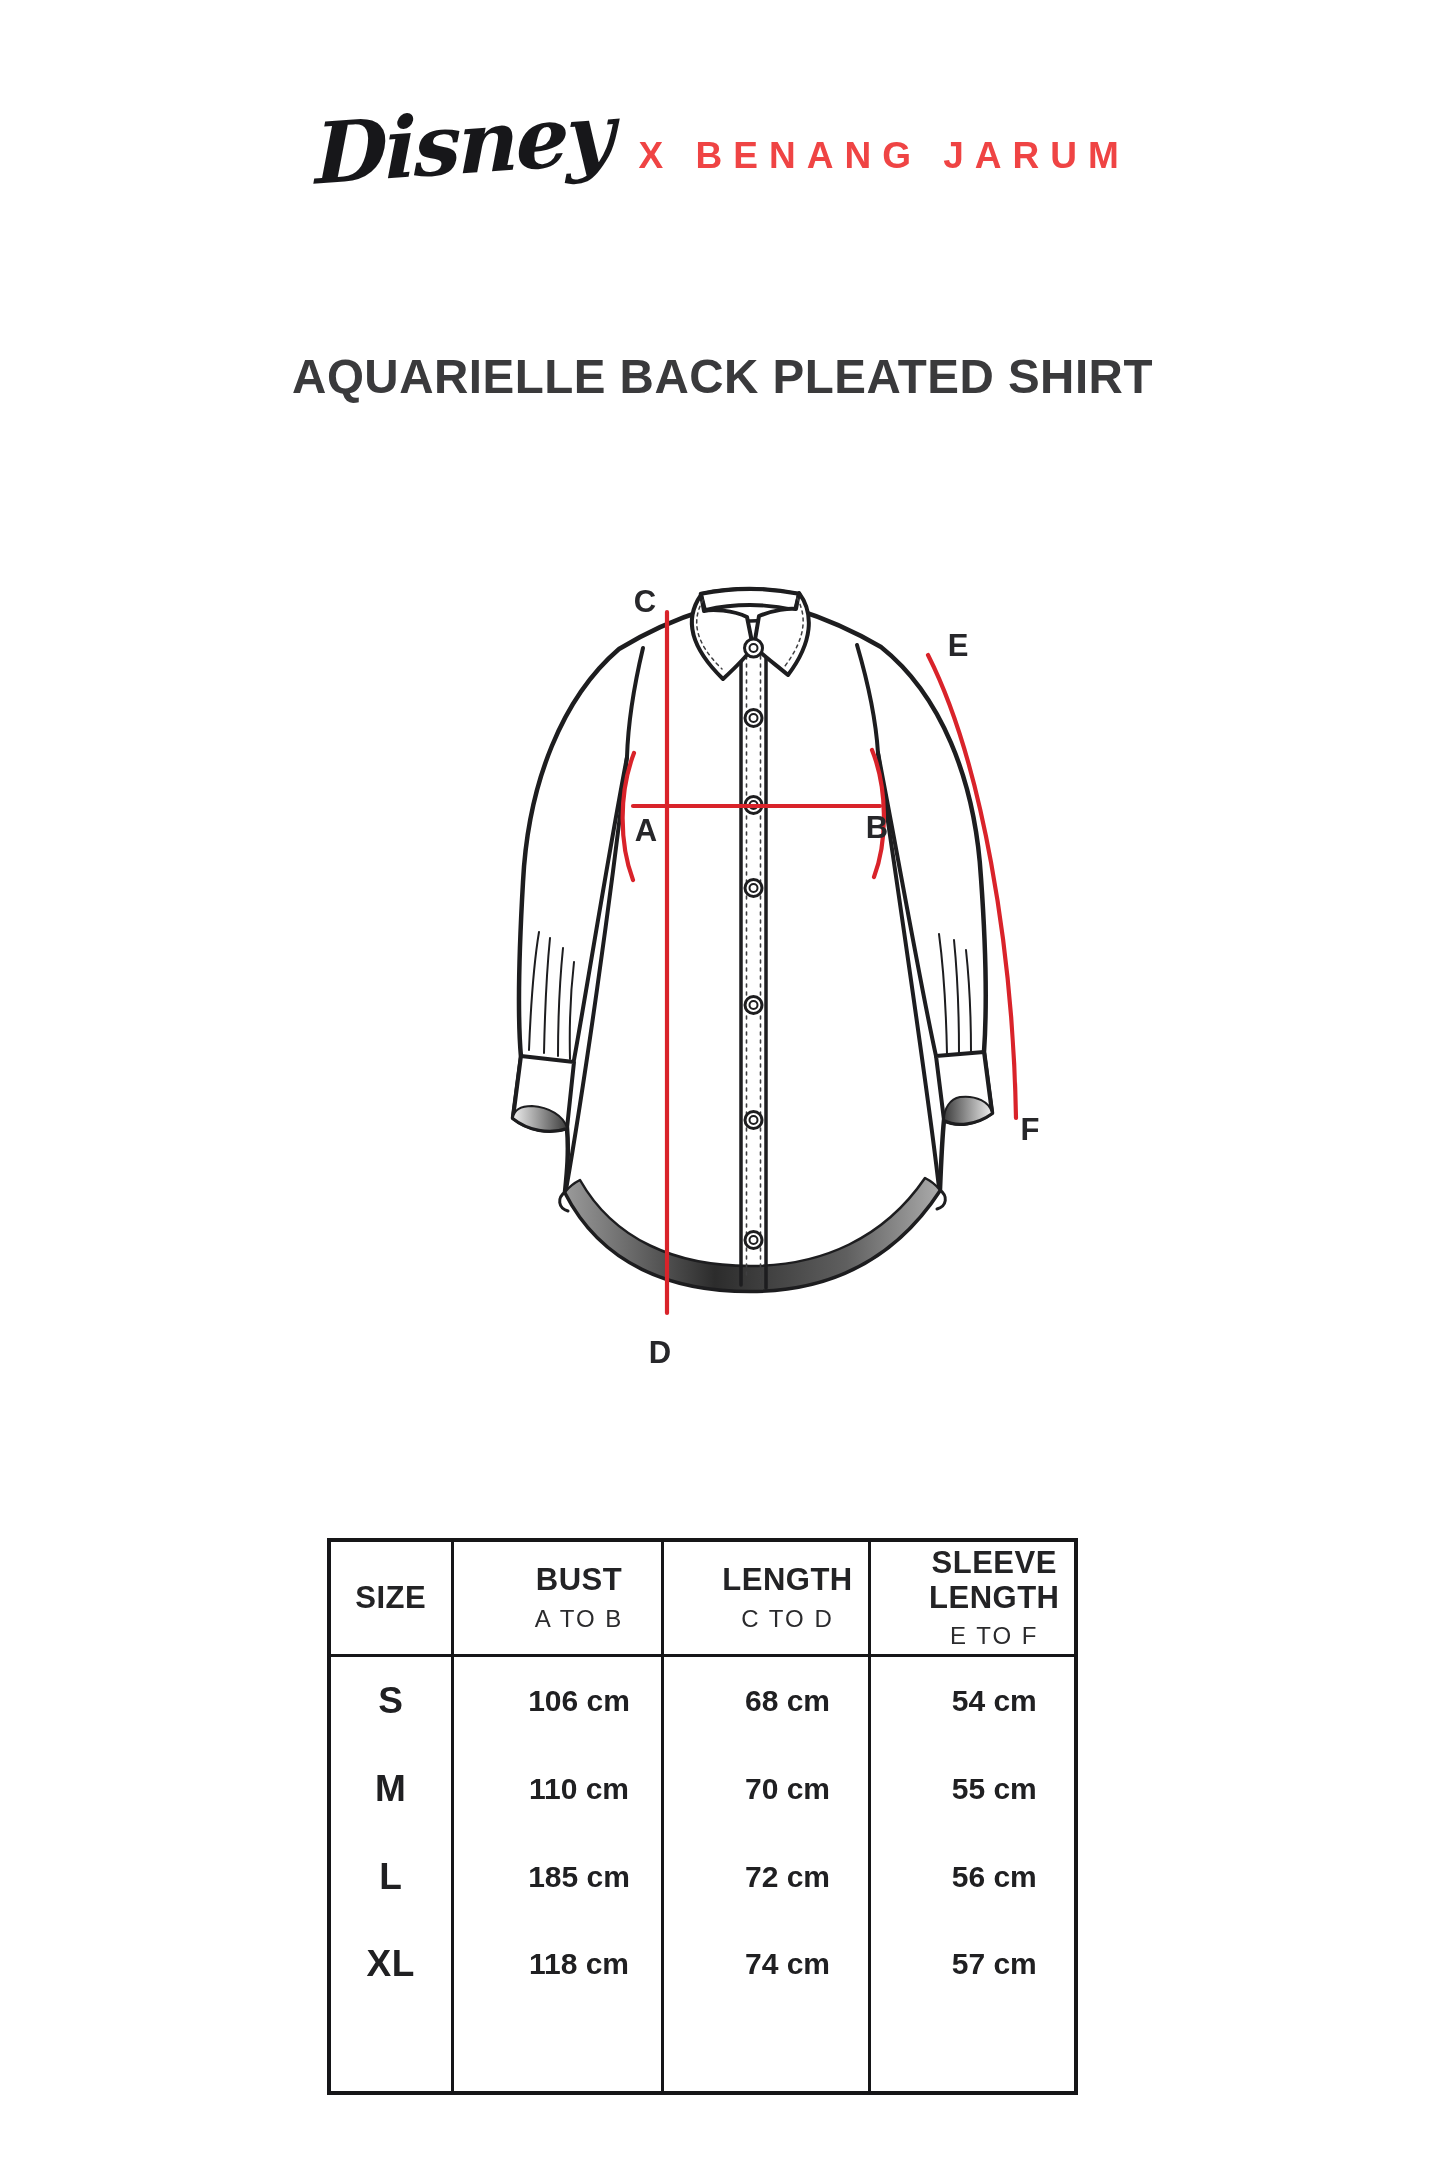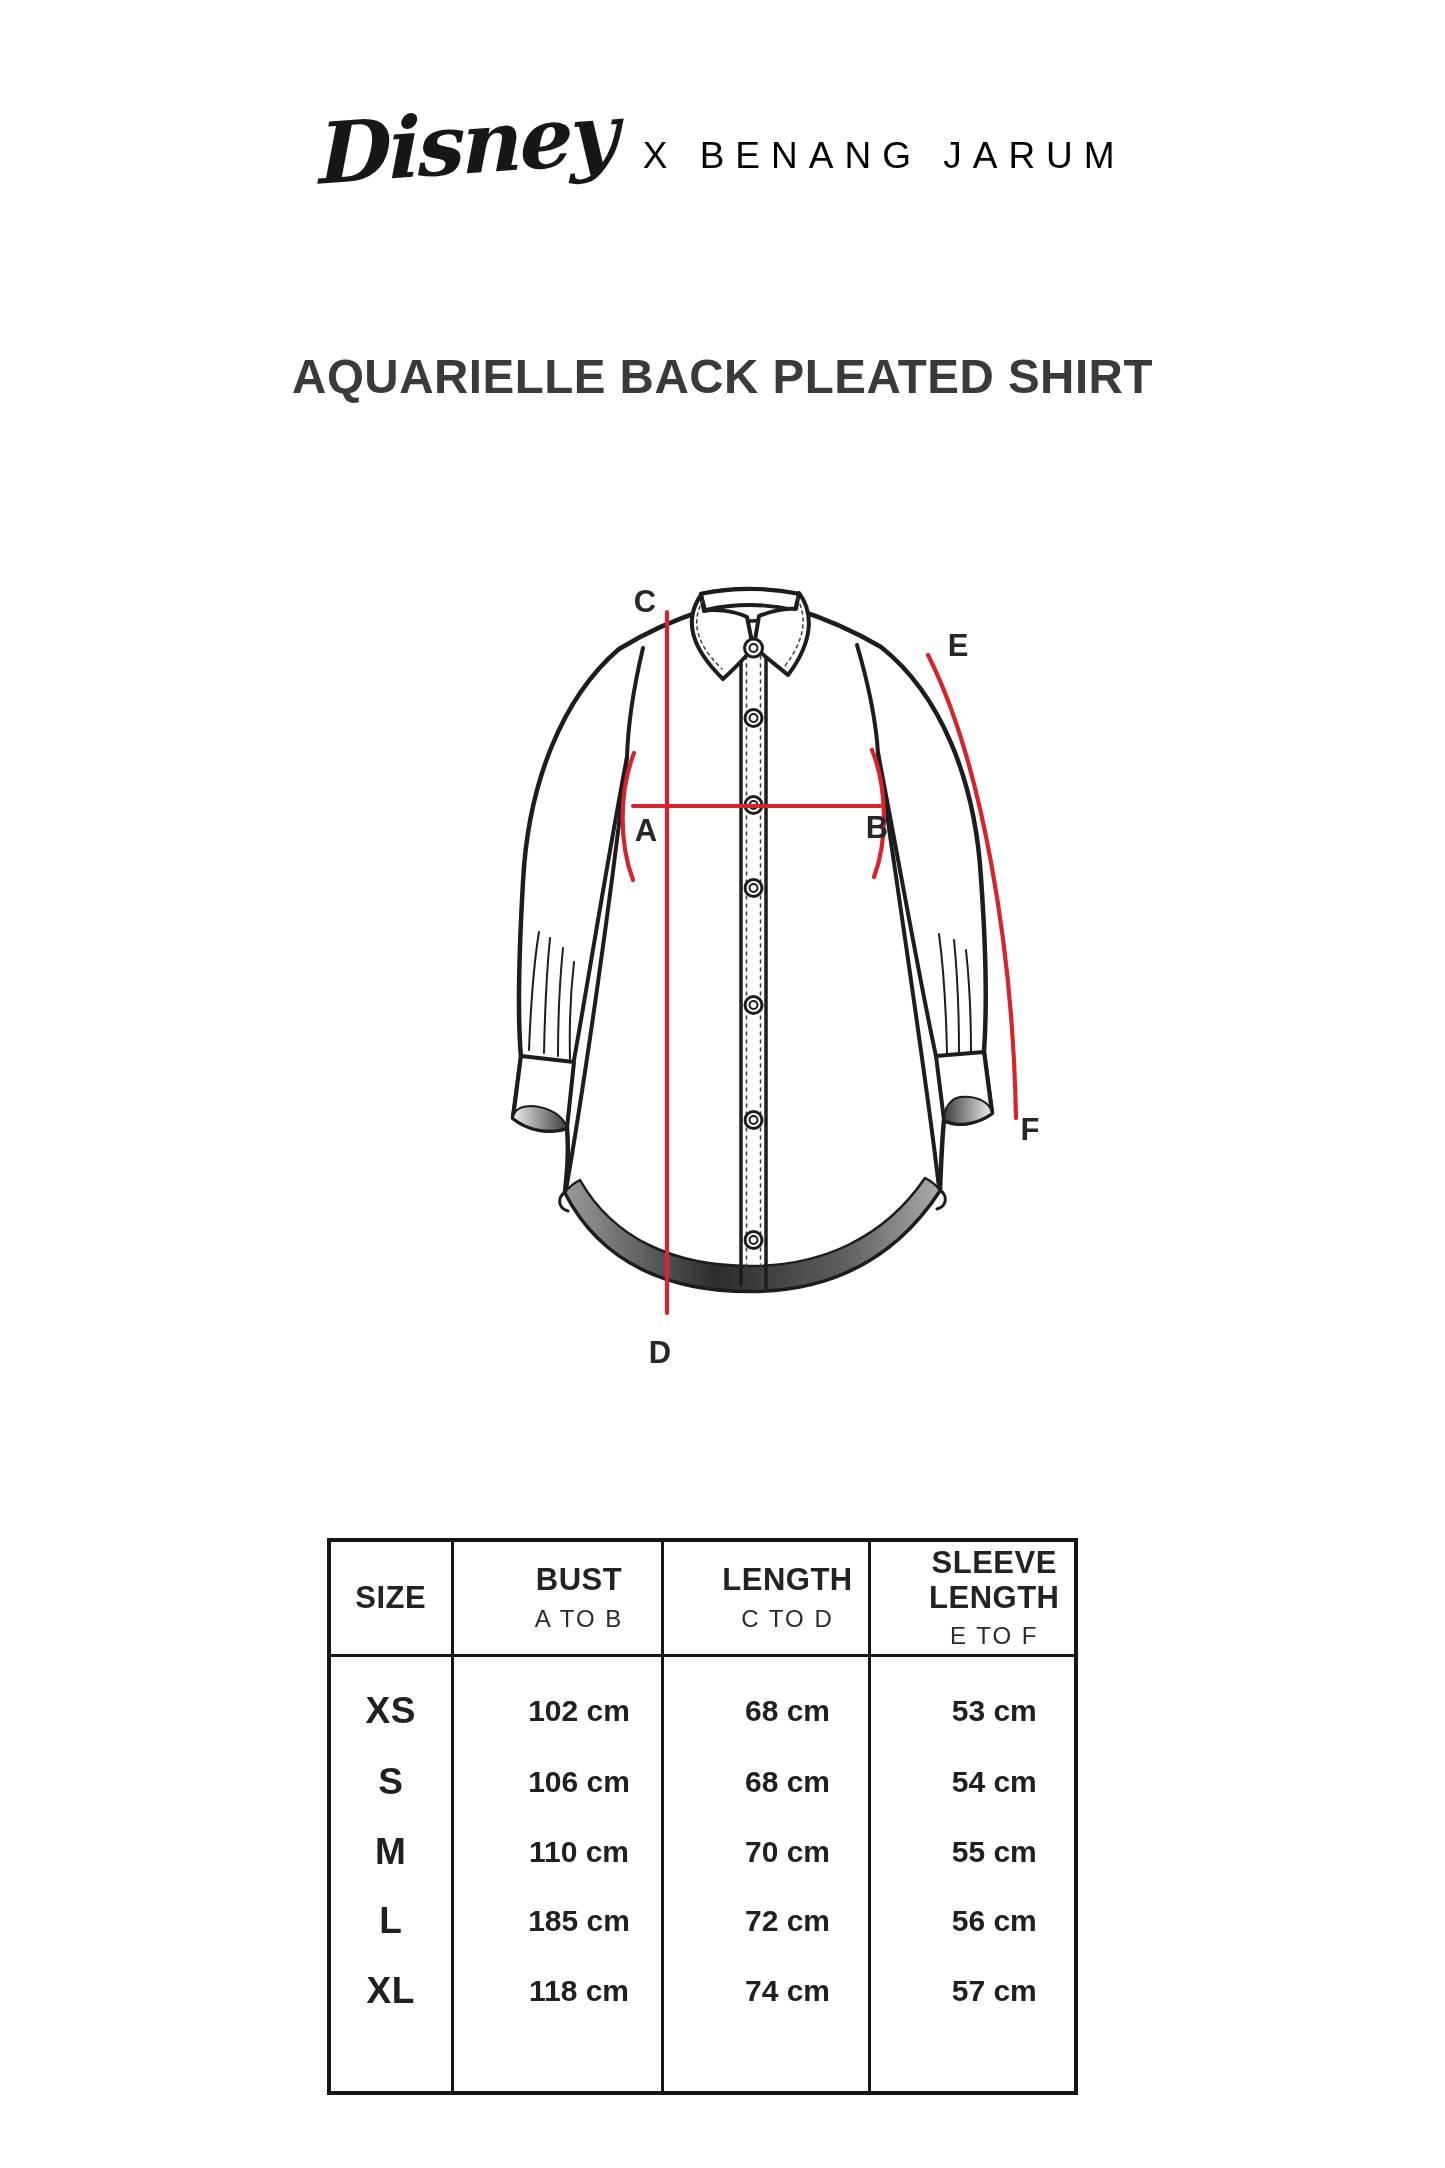--- a/index.html
+++ b/index.html
@@ -12,21 +12,21 @@
     position:absolute;top:96px;left:0;width:100%;height:110px;
     display:flex;align-items:center;justify-content:center;gap:26px;
   }
   .disney-script{
     font-family:"DejaVu Serif",serif;font-style:italic;font-weight:bold;
     font-size:84px;line-height:1;color:#17171a;
     transform:rotate(-4deg) skewX(-4deg);letter-spacing:-3px;
     padding-bottom:14px;
   }
   .collab-text{
-    font-size:37px;font-weight:400;letter-spacing:11px;color:#000000;
+    font-size:37px;font-weight:700;letter-spacing:11px;color:#ef4444;
     padding-top:10px;white-space:nowrap;
   }
   
   .product-title{
     position:absolute;top:348px;left:0;width:100%;text-align:center;
     font-size:49px;font-weight:bold;letter-spacing:0.5px;color:#3a3a3c;
     transform:scaleX(0.97);
   }
   
   svg.diagram{position:absolute;left:0;top:0;}
@@ -221,26 +221,20 @@
             <div class="h-main">LENGTH</div>
             <div class="h-sub">C TO D</div>
           </th>
           <th>
             <div class="h-main">SLEEVE LENGTH</div>
             <div class="h-sub">E TO F</div>
           </th>
         </tr>
       </thead>
       <tbody>
-        <tr class="data-row first">
-          <td class="size-cell">XS</td>
-          <td class="value-cell">102 cm</td>
-          <td class="value-cell">68 cm</td>
-          <td class="value-cell">53 cm</td>
-        </tr>
         <tr class="data-row">
           <td class="size-cell">S</td>
           <td class="value-cell">106 cm</td>
           <td class="value-cell">68 cm</td>
           <td class="value-cell">54 cm</td>
         </tr>
         <tr class="data-row">
           <td class="size-cell">M</td>
           <td class="value-cell">110 cm</td>
           <td class="value-cell">70 cm</td>

